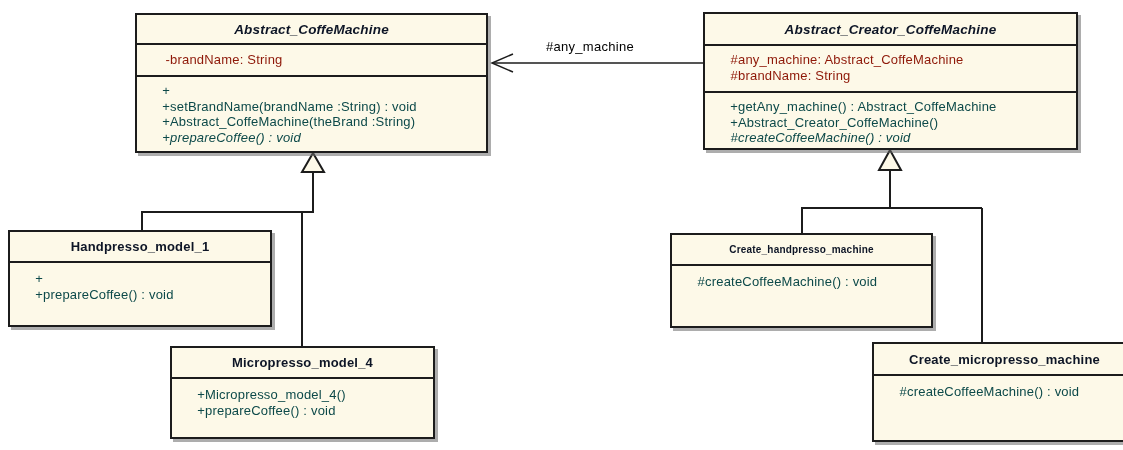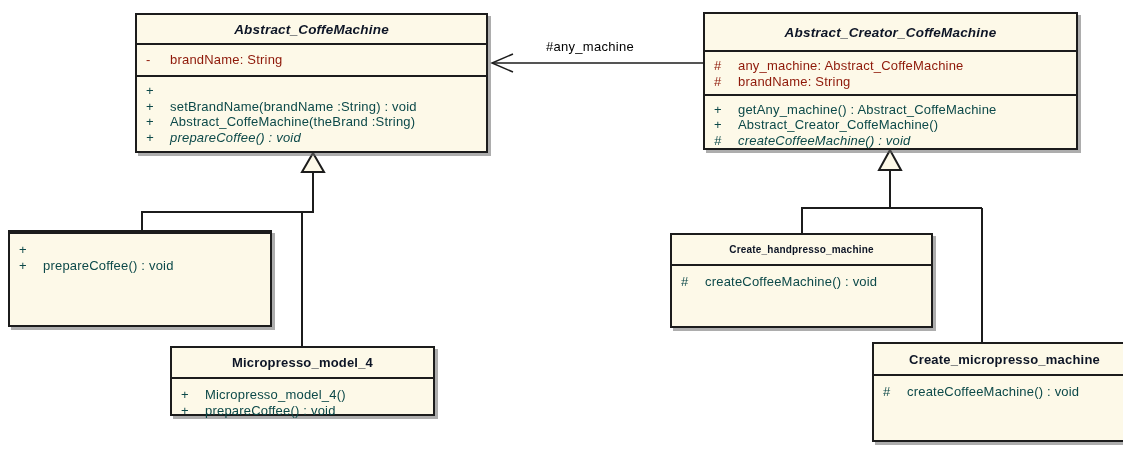--- a/index.html
+++ b/index.html
@@ -5,21 +5,21 @@
   html,body { margin:0; padding:0; background:#ffffff; }
   .canvas {
     position:relative; width:1123px; height:450px; background:#ffffff;
     font-family:"Liberation Sans", sans-serif; overflow:hidden;
   }
   .connector-layer { position:absolute; left:0; top:0; z-index:1; }
   .uml-class {
     position:absolute; z-index:2; box-sizing:border-box;
     background:#FDF9E8; border:2px solid #1c1c1c;
     box-shadow:3px 3px 0 rgba(105,105,105,0.55);
-    display:flex; flex-direction:column;
+    display:flex; flex-direction:column;text-align:right;
   }
   .uml-title {
     flex:0 0 auto; display:flex; align-items:center; justify-content:center;
     font-weight:bold; font-size:13.5px; color:#0d1526; letter-spacing:0.2px;
   }
   .abstract > .uml-title { font-style:italic; }
   .compartment { border-top:2px solid #1c1c1c; box-sizing:border-box; }
   .methods { flex:1 1 auto; }
   .row { display:flex; font-size:13px; line-height:15.5px; letter-spacing:0.2px; white-space:nowrap; }
   .vis { flex:0 0 24px; padding-left:9px; box-sizing:content-box; }
@@ -77,21 +77,21 @@
         <span>Abstract_CoffeMachine(theBrand :String)</span>
       </div>
       <div class="row method-row it">
         <span class="vis">+</span>
         <span>prepareCoffee() : void</span>
       </div>
     </div>
   </div>
 
   <div class="uml-class abstract" style="left:703px; top:12px; width:375px; height:138px;">
-    <div class="uml-title" style="height:36px;">Abstract_Creator_CoffeMachine</div>
+    <div class="uml-title" style="height:30px;">Abstract_Creator_CoffeMachine</div>
     <div class="compartment pt6" style="height:47px;">
       <div class="row attr-row">
         <span class="vis">#</span>
         <span>any_machine: Abstract_CoffeMachine</span>
       </div>
       <div class="row attr-row">
         <span class="vis">#</span>
         <span>brandName: String</span>
       </div>
     </div>
@@ -105,32 +105,33 @@
         <span>Abstract_Creator_CoffeMachine()</span>
       </div>
       <div class="row method-row it">
         <span class="vis">#</span>
         <span>createCoffeeMachine() : void</span>
       </div>
     </div>
   </div>
 
   <div class="uml-class" style="left:8px; top:230px; width:264px; height:97px;">
+    <div class="uml-title" style="height:29px; font-size:13px;">Handpresso_model_1</div>
     <div class="compartment methods pt8">
       <div class="row method-row">
         <span class="vis">+</span>
       </div>
       <div class="row method-row">
         <span class="vis">+</span>
         <span>prepareCoffee() : void</span>
       </div>
     </div>
   </div>
 
-  <div class="uml-class" style="left:170px; top:346px; width:265px; height:70px;">
+  <div class="uml-class" style="left:170px; top:346px; width:265px; height:93px;">
     <div class="uml-title" style="height:29px; font-size:13px;">Micropresso_model_4</div>
     <div class="compartment methods pt8">
       <div class="row method-row">
         <span class="vis">+</span>
         <span>Micropresso_model_4()</span>
       </div>
       <div class="row method-row">
         <span class="vis">+</span>
         <span>prepareCoffee() : void</span>
       </div>

